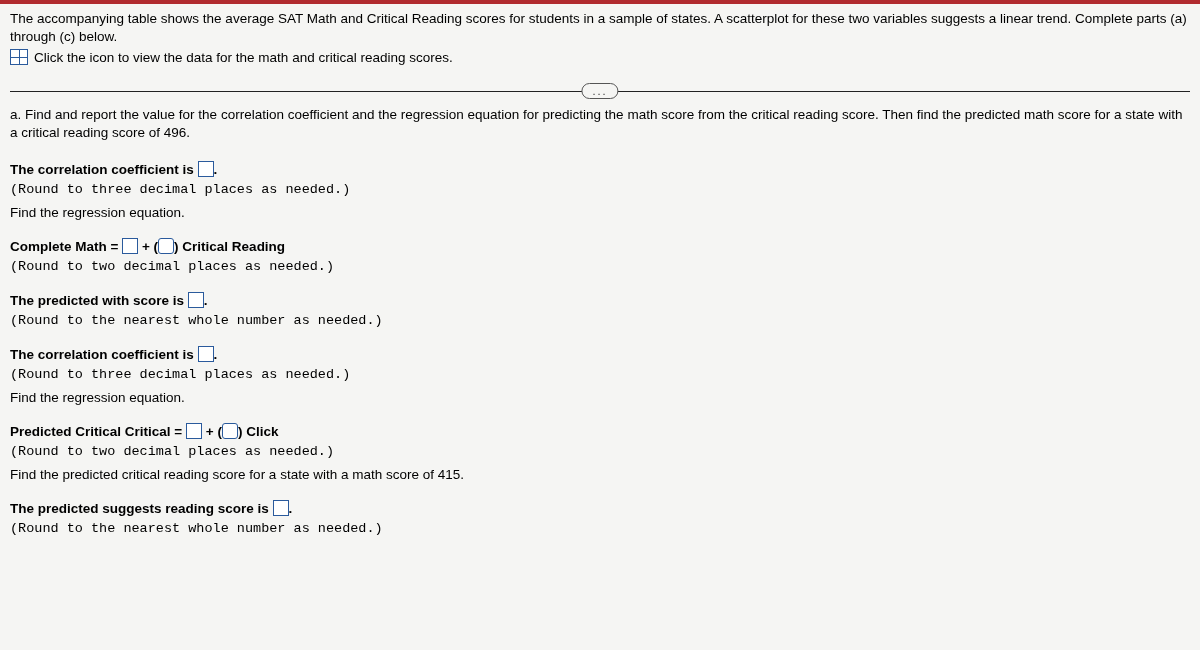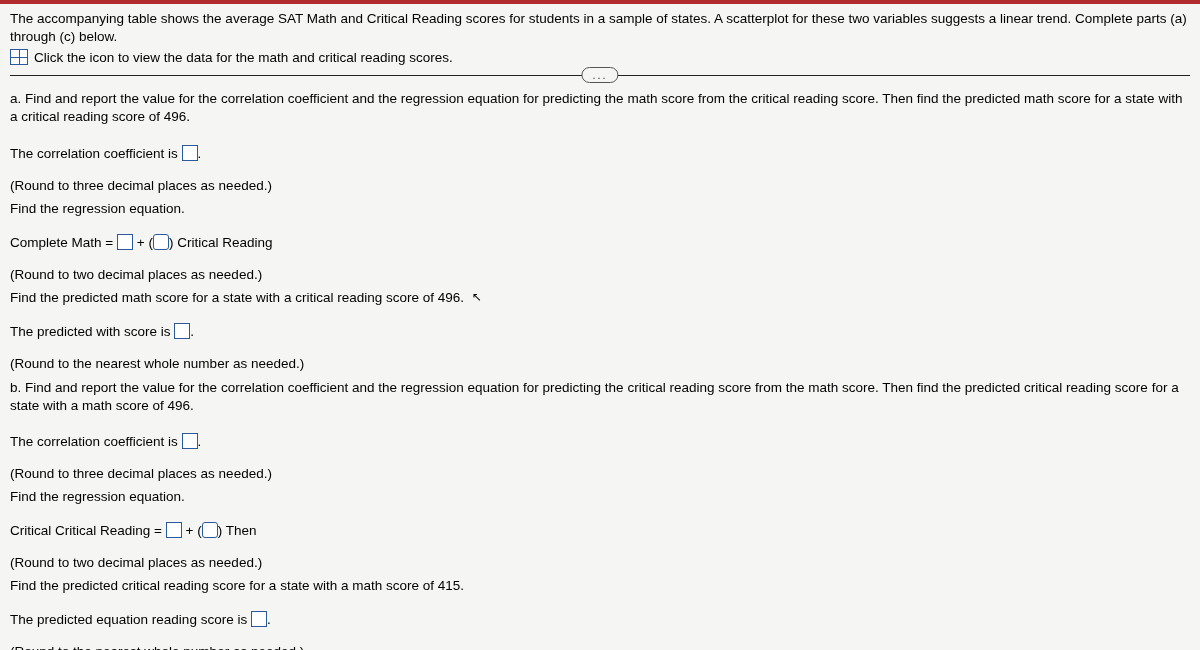--- a/index.html
+++ b/index.html
@@ -19,21 +19,21 @@
   .top-bar {
     height: 4px;
     background: #b02a2e;
     margin: -6px -10px 6px -10px;
   }
   .intro { line-height: 1.3; margin-bottom: 4px; }
   .link-row {
     display: flex;
     align-items: center;
     gap: 6px;
-    margin: 4px 0 10px 0;
+    margin: 4px 0 26px 0;
   }
   .table-icon {
     width: 18px; height: 16px;
     display: inline-flex; align-items: center; justify-content: center;
     border: 1px solid #2a5a9c;
     background: #fff;
     position: relative;
   }
   .table-icon::before,
   .table-icon::after {
@@ -58,34 +58,34 @@
     background: #f5f5f3;
     border: 1px solid #555;
     border-radius: 10px;
     padding: 0 10px;
     font-size: 11px;
     letter-spacing: 2px;
     color: #333;
     cursor: pointer;
     line-height: 14px;
   }
-  .section { margin: 8px 0; line-height: 1.35; }
+  .section { margin: 14px 0; line-height: 1.35; }
   .block { margin: 8px 0; }
   .answer-box {
     display: inline-block;
     width: 16px; height: 16px;
     border: 1px solid #2a5a9c;
     vertical-align: -3px;
     background: #fff;
   }
   .answer-box.round {
     border-radius: 3px;
   }
-  .eq-line { margin-top: 18px; }
-  .hint { margin-top: 17px; }
+  .eq-line { margin-top: 18px; font-weight: bold; }
+  .hint { margin-top: 5px; font-family: Liberation Mono, monospace; }
   .cursor-icon {
     display:inline-block;
     font-size:12px;
     margin-left:4px;
     transform: translateY(-1px);
   }
 </style>
 </head>
 <body>
 
@@ -119,59 +119,54 @@
     <div class="eq-line">
       <span>Complete Math =</span>
       <span class="answer-box"></span>
       <span>+</span>
       <span>(</span><span class="answer-box round"></span><span>)</span>
       <span>Critical Reading</span>
     </div>
     <div class="hint">(Round to two decimal places as needed.)</div>
   </div>
 
-  <div class="block">
-    <span>Find the predicted math score for a state with a critical reading score of 496.</span>
-    <span class="cursor-icon">↖</span>
-  </div>
 
   <div class="block">
     <div class="eq-line">
       <span>The predicted with score is</span>
       <span class="answer-box"></span><span>.</span>
     </div>
     <div class="hint">(Round to the nearest whole number as needed.)</div>
   </div>
 
-  <div class="section">b. Find and report the value for the correlation coefficient and the regression equation for predicting the critical reading score from the math score. Then find the predicted critical reading score for a state with a math score of 496.</div>
 
   <div class="block">
     <div class="eq-line">
       <span>The correlation coefficient is</span>
       <span class="answer-box"></span><span>.</span>
     </div>
     <div class="hint">(Round to three decimal places as needed.)</div>
   </div>
 
   <div class="block">Find the regression equation.</div>
 
   <div class="block">
     <div class="eq-line">
-      <span>Critical Critical Reading =</span>
+      <span>Predicted Critical Critical =</span>
       <span class="answer-box"></span>
       <span>+</span>
       <span>(</span><span class="answer-box round"></span><span>)</span>
-      <span>Then</span>
+      <span>Click</span>
     </div>
     <div class="hint">(Round to two decimal places as needed.)</div>
   </div>
 
   <div class="block">Find the predicted critical reading score for a state with a math score of 415.</div>
 
   <div class="block">
     <div class="eq-line">
-      <span>The predicted equation reading score is</span>
+      <span>The predicted suggests reading score is</span>
       <span class="answer-box"></span><span>.</span>
     </div>
     <div class="hint">(Round to the nearest whole number as needed.)</div>
   </div>
 
 </div>
 
 </body></html>

